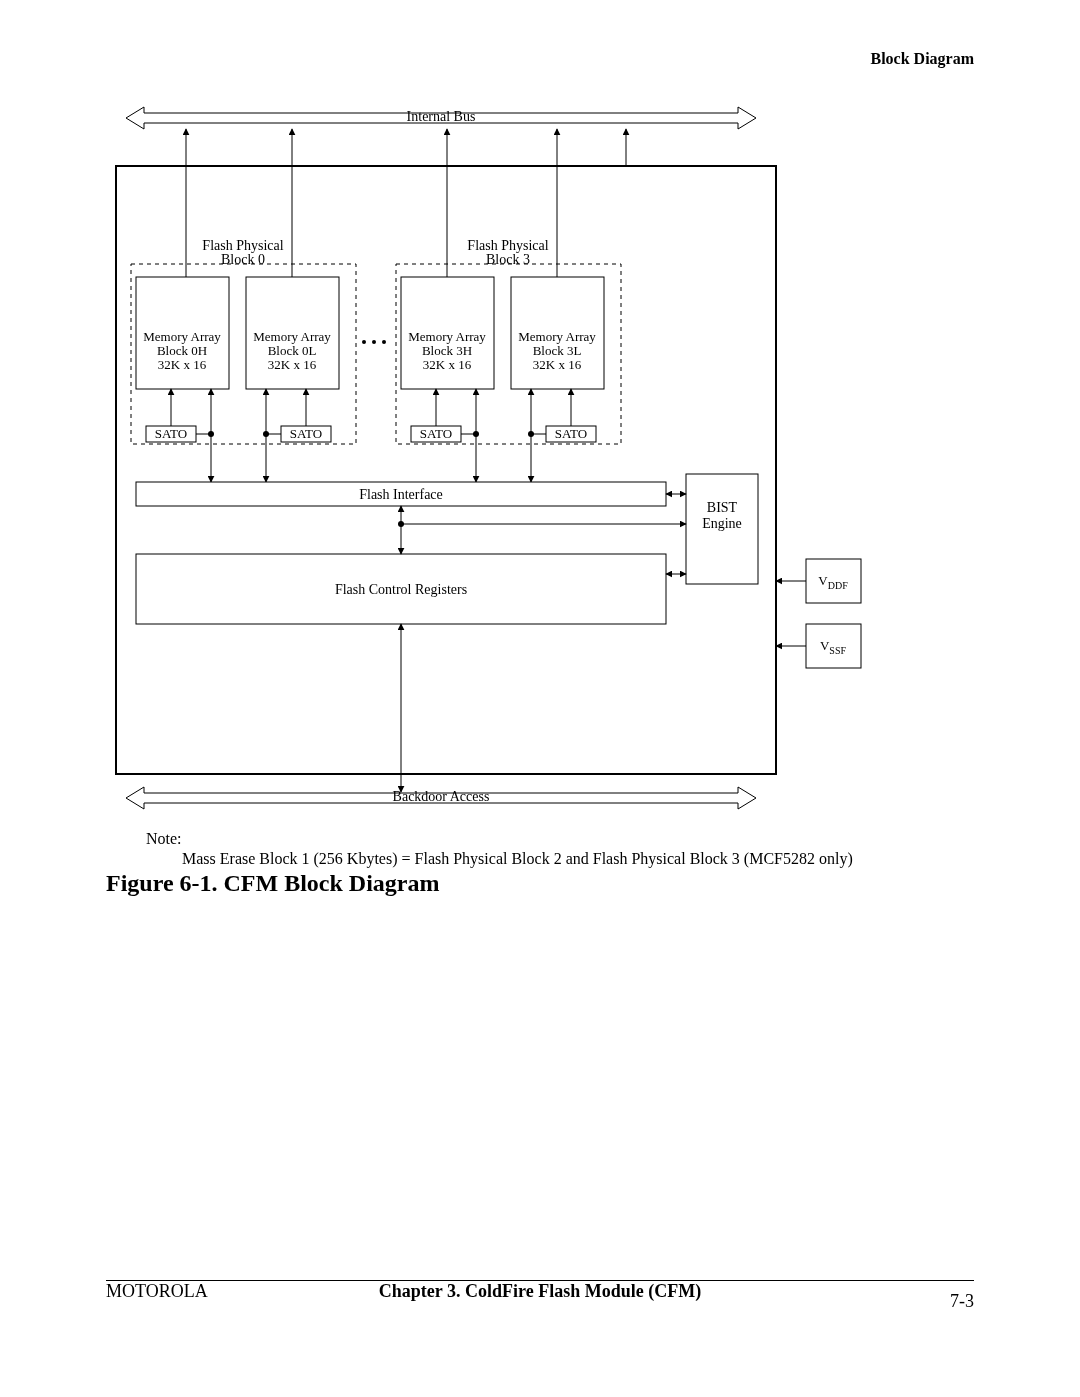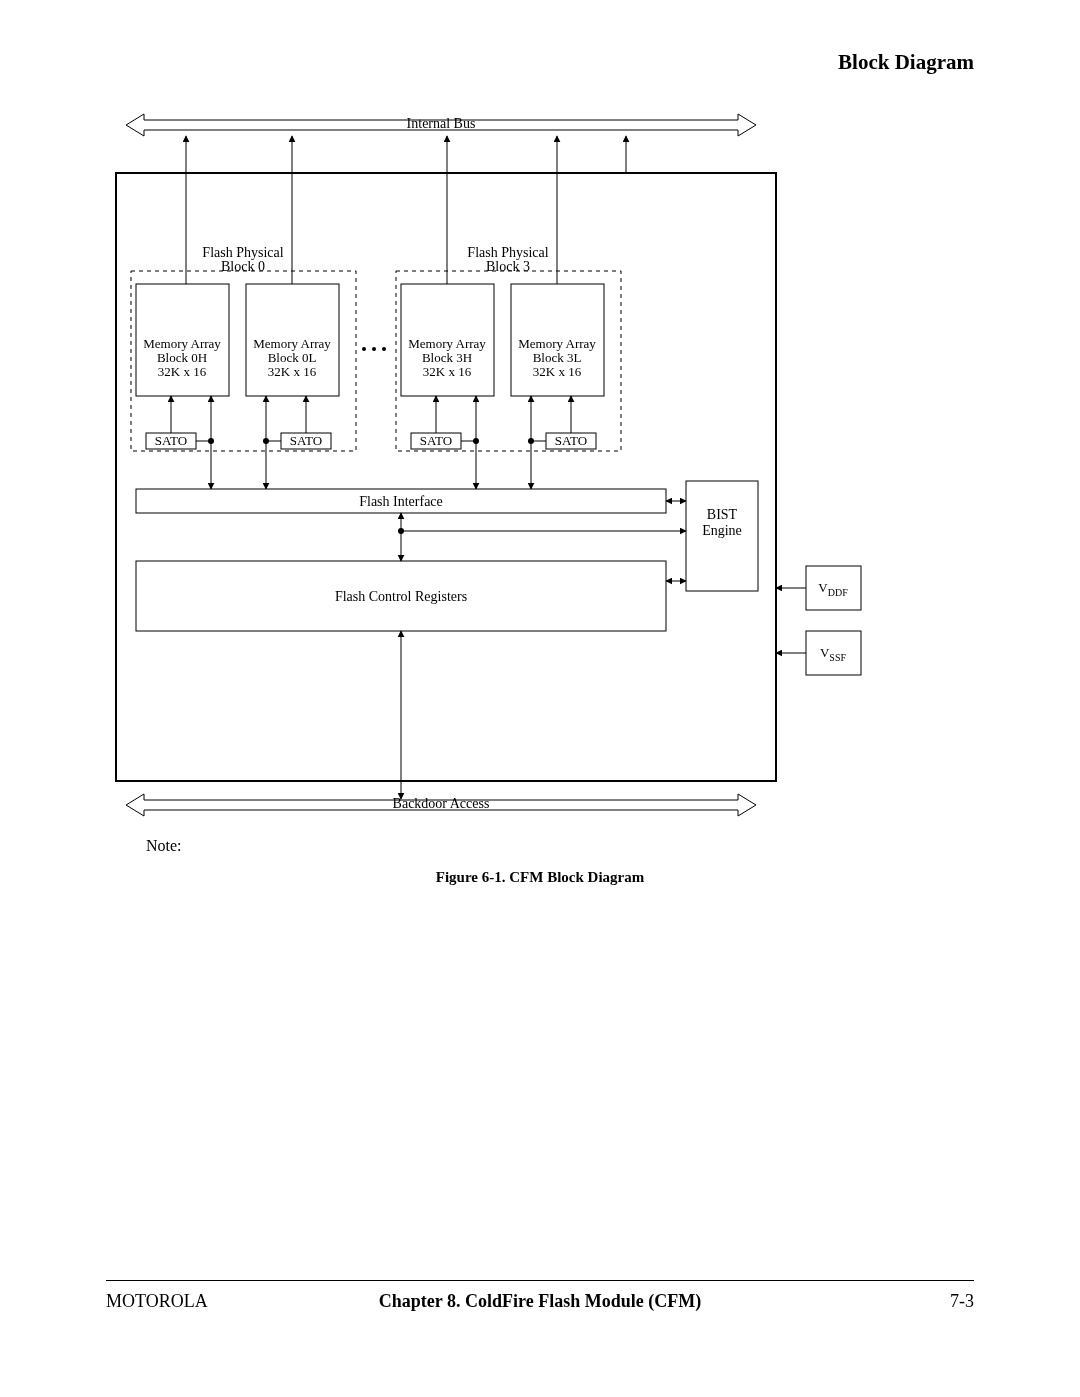--- a/index.html
+++ b/index.html
@@ -14,21 +14,21 @@
   }
   .page {
     position: absolute;
     left: 106px;
     top: 50px;
     width: 868px;
   }
   .header-right {
     text-align: right;
     font-weight: bold;
-    font-size: 21px;
+    font-size: 16px;
     margin-bottom: 36px;
   }
   .body-para {
     font-size: 20.5px;
     line-height: 1.22;
     text-align: justify;
   }
   .diagram-wrap {
     position: relative;
     width: 850px;
@@ -36,32 +36,30 @@
     margin-top: 24px;
   }
   .note-block {
     margin-top: 6px;
     margin-left: 40px;
     font-size: 16px;
   }
   .note-label { font-weight: normal; font-size:16px; }
   .note-line  { margin-left: 36px; font-size: 16px; line-height:1.35; }
   .figure-caption {
-    text-align: center;
+    text-align: left;
     font-weight: bold;
-    font-size: 15px;
-    margin-top: 14px;
+    font-size: 24px;
   }
   .footer {
     position: absolute;
     left: 106px;
     top: 1280px;
     width: 868px;
     border-top: 1px solid #000;
-    padding-top: 10px;
     font-size: 18px;
   }
   .footer-left  { position:absolute; left:0; }
   .footer-mid   { text-align:center; font-weight:bold; }
   .footer-right { position:absolute; right:0; top:10px; }
   
   svg text { font-family: "Times New Roman", Times, serif; }
   .small { font-size: 14px; }
   .tiny  { font-size: 13px; }
 </style>
@@ -197,22 +195,23 @@
         </text>
         <line x1="670" y1="542" x2="700" y2="542" stroke="#000" marker-start="url(#arrow)"></line>
       </g>
 
       <line x1="295" y1="520" x2="295" y2="688" stroke="#000" marker-start="url(#arrow)" marker-end="url(#arrow)"></line>
     </svg>
   </div>
 
   <div class="note-block">
     <div class="note-label">Note:</div>
+    <div class="note-line">Mass Erase Block 1 (256 Kbytes) = Flash Physical Block 2 and Flash Physical Block 3 (MCF5282 only)</div>
   </div>
 
   <div class="figure-caption">Figure 6-1. CFM Block Diagram</div>
 </div>
 
 <div class="footer">
   <span class="footer-left">MOTOROLA</span>
-  <div class="footer-mid">Chapter 8.  ColdFire Flash Module (CFM)</div>
+  <div class="footer-mid">Chapter 3.  ColdFire Flash Module (CFM)</div>
   <span class="footer-right">7-3</span>
 </div>
 
 </body></html>

